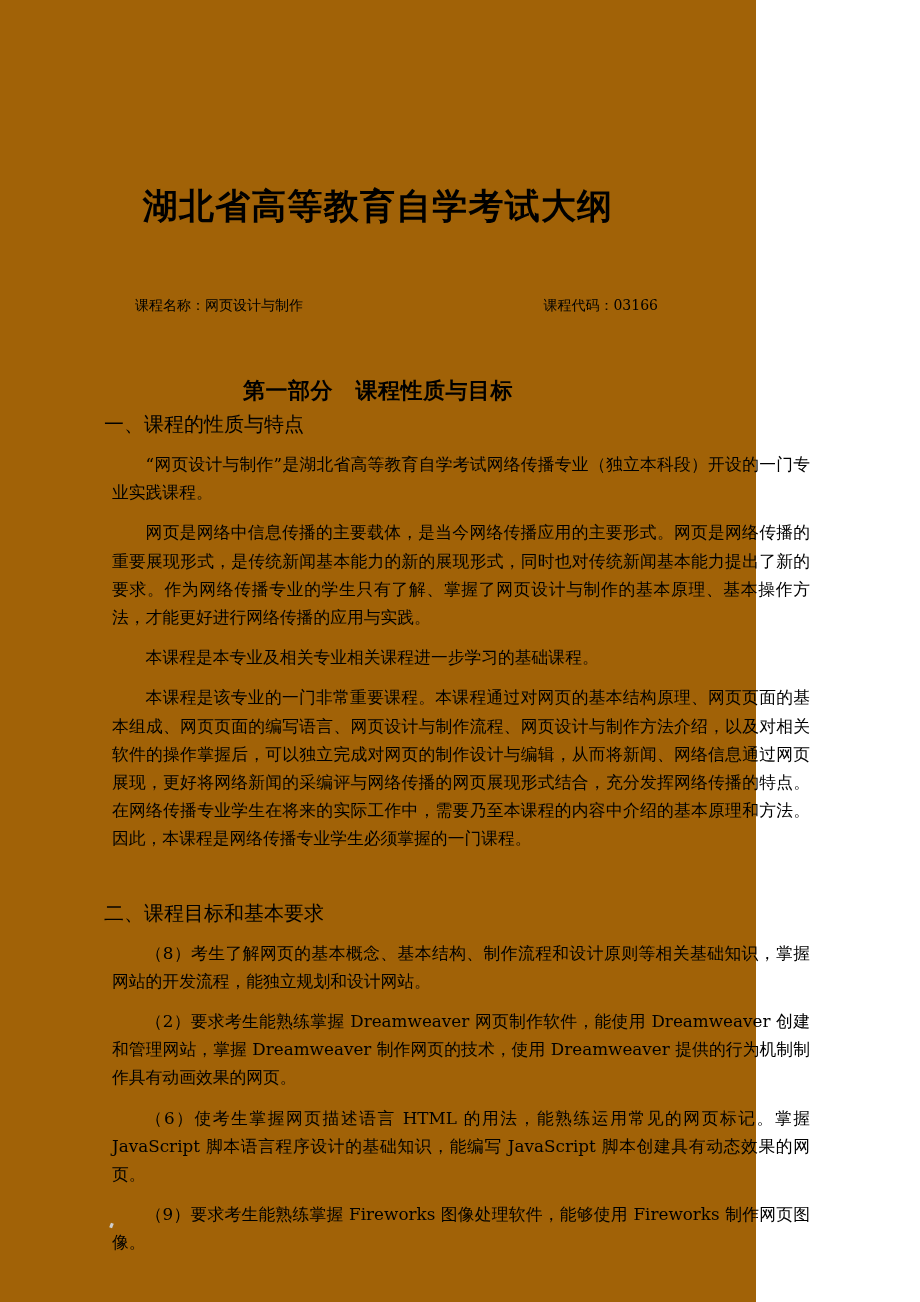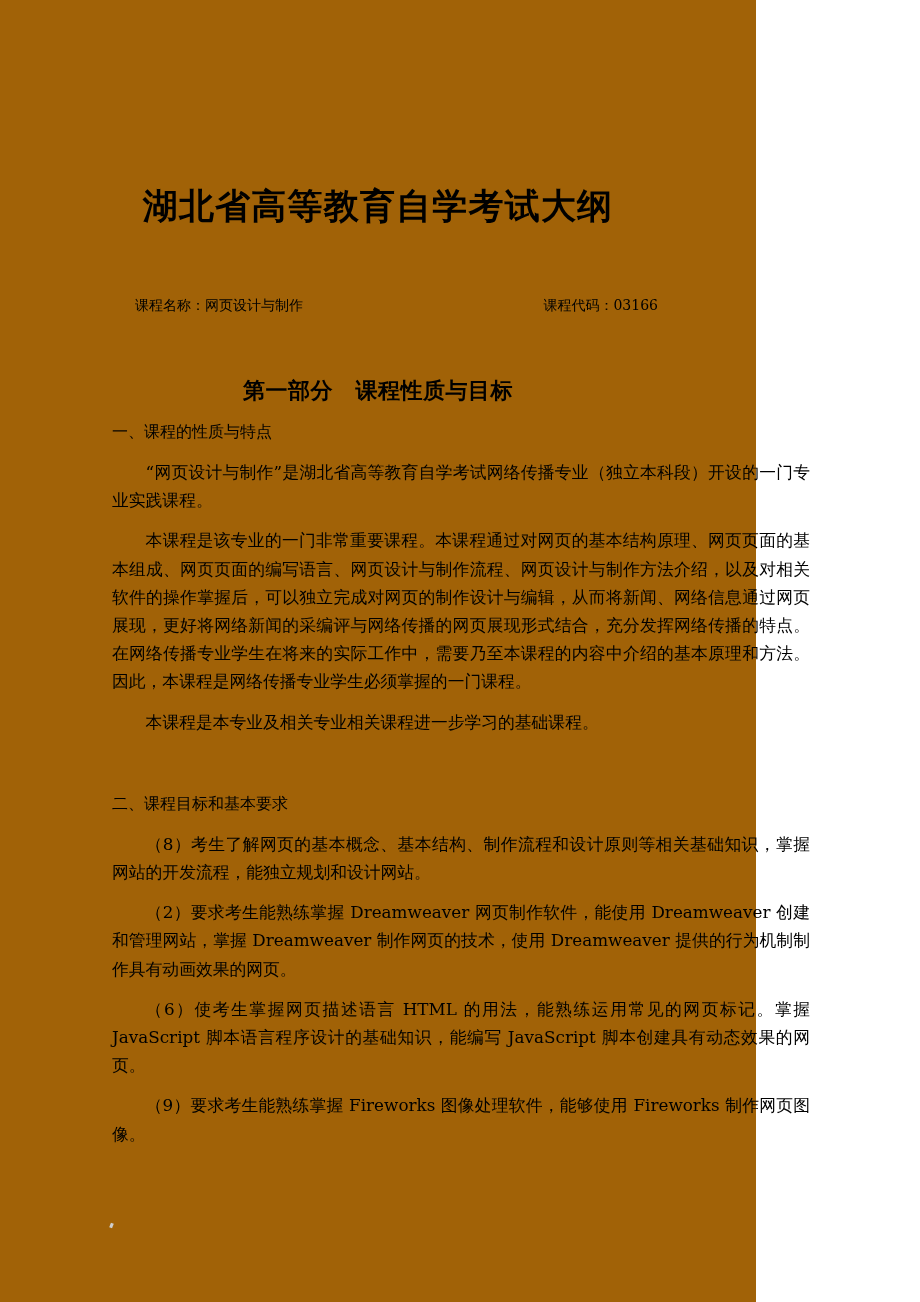--- a/index.html
+++ b/index.html
@@ -71,23 +71,23 @@
 
   
   .body-block {
     position: absolute;
     top: 406px;
     left: 100px;
     width: 722px;
   }
 
   .sec-heading {
-    font-size: 16px;
+    font-size: 20px;
     line-height: 28px;
-    margin: 12px;
+    margin: 4px;
     text-align: justify;
     text-justify: inter-ideograph;
   }
 
   .para {
     font-size: 16.8px;
     line-height: 28.2px;
     margin: 12px;
     text-align: justify;
     text-justify: inter-ideograph;
@@ -119,24 +119,25 @@
   </div>
 
   <h2 class="part-heading">第一部分　课程性质与目标</h2>
 
   <div class="body-block">
 
     <p class="sec-heading">一、课程的性质与特点</p>
 
     <p class="para">“网页设计与制作”是湖北省高等教育自学考试网络传播专业（独立本科段）开设的一门专业实践课程。</p>
 
+    <p class="para">网页是网络中信息传播的主要载体，是当今网络传播应用的主要形式。网页是网络传播的重要展现形式，是传统新闻基本能力的新的展现形式，同时也对传统新闻基本能力提出了新的要求。作为网络传播专业的学生只有了解、掌握了网页设计与制作的基本原理、基本操作方法，才能更好进行网络传播的应用与实践。</p>
+
+    <p class="para">本课程是本专业及相关专业相关课程进一步学习的基础课程。</p>
 
     <p class="para">本课程是该专业的一门非常重要课程。本课程通过对网页的基本结构原理、网页页面的基本组成、网页页面的编写语言、网页设计与制作流程、网页设计与制作方法介绍，以及对相关软件的操作掌握后，可以独立完成对网页的制作设计与编辑，从而将新闻、网络信息通过网页展现，更好将网络新闻的采编评与网络传播的网页展现形式结合，充分发挥网络传播的特点。在网络传播专业学生在将来的实际工作中，需要乃至本课程的内容中介绍的基本原理和方法。因此，本课程是网络传播专业学生必须掌握的一门课程。</p>
-
-    <p class="para">本课程是本专业及相关专业相关课程进一步学习的基础课程。</p>
 
     <div class="spacer-md"></div>
 
     <p class="sec-heading">二、课程目标和基本要求</p>
 
 
     <p class="para">（8）考生了解网页的基本概念、基本结构、制作流程和设计原则等相关基础知识，掌握网站的开发流程，能独立规划和设计网站。</p>
 
     <p class="para">（2）要求考生能熟练掌握 Dreamweaver 网页制作软件，能使用 Dreamweaver 创建和管理网站，掌握 Dreamweaver 制作网页的技术，使用 Dreamweaver 提供的行为机制制作具有动画效果的网页。</p>
 

